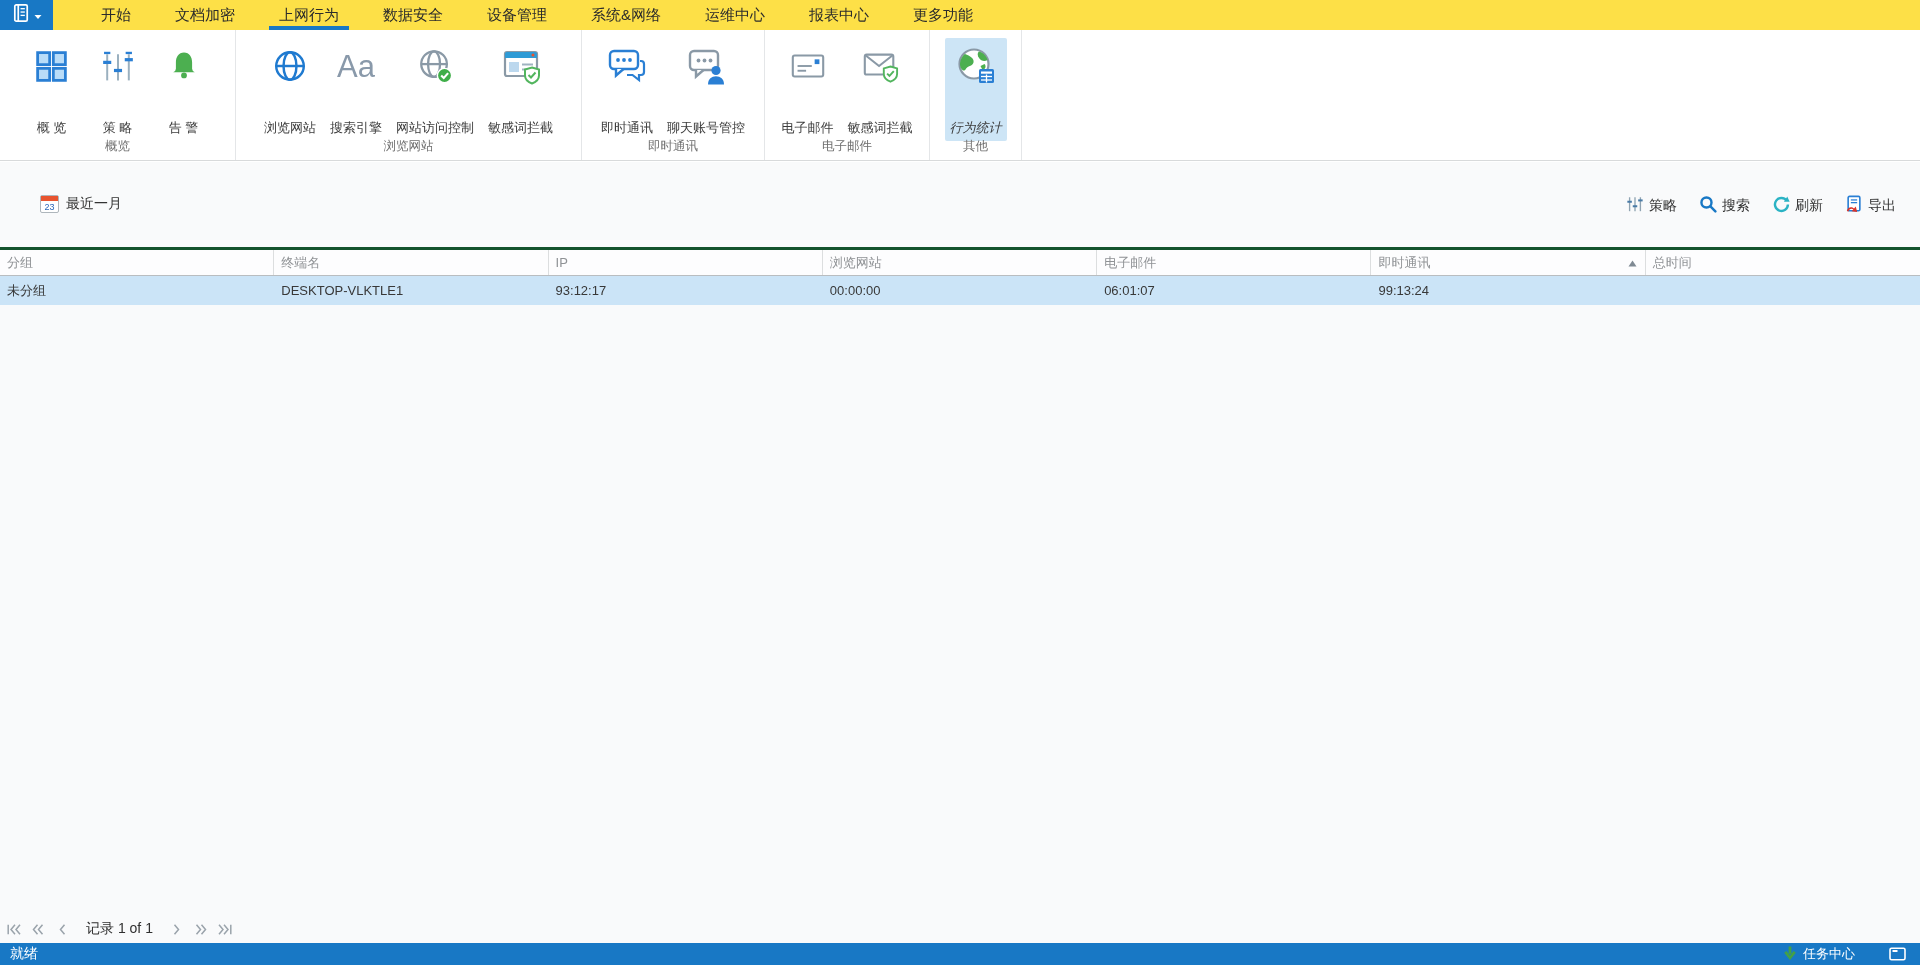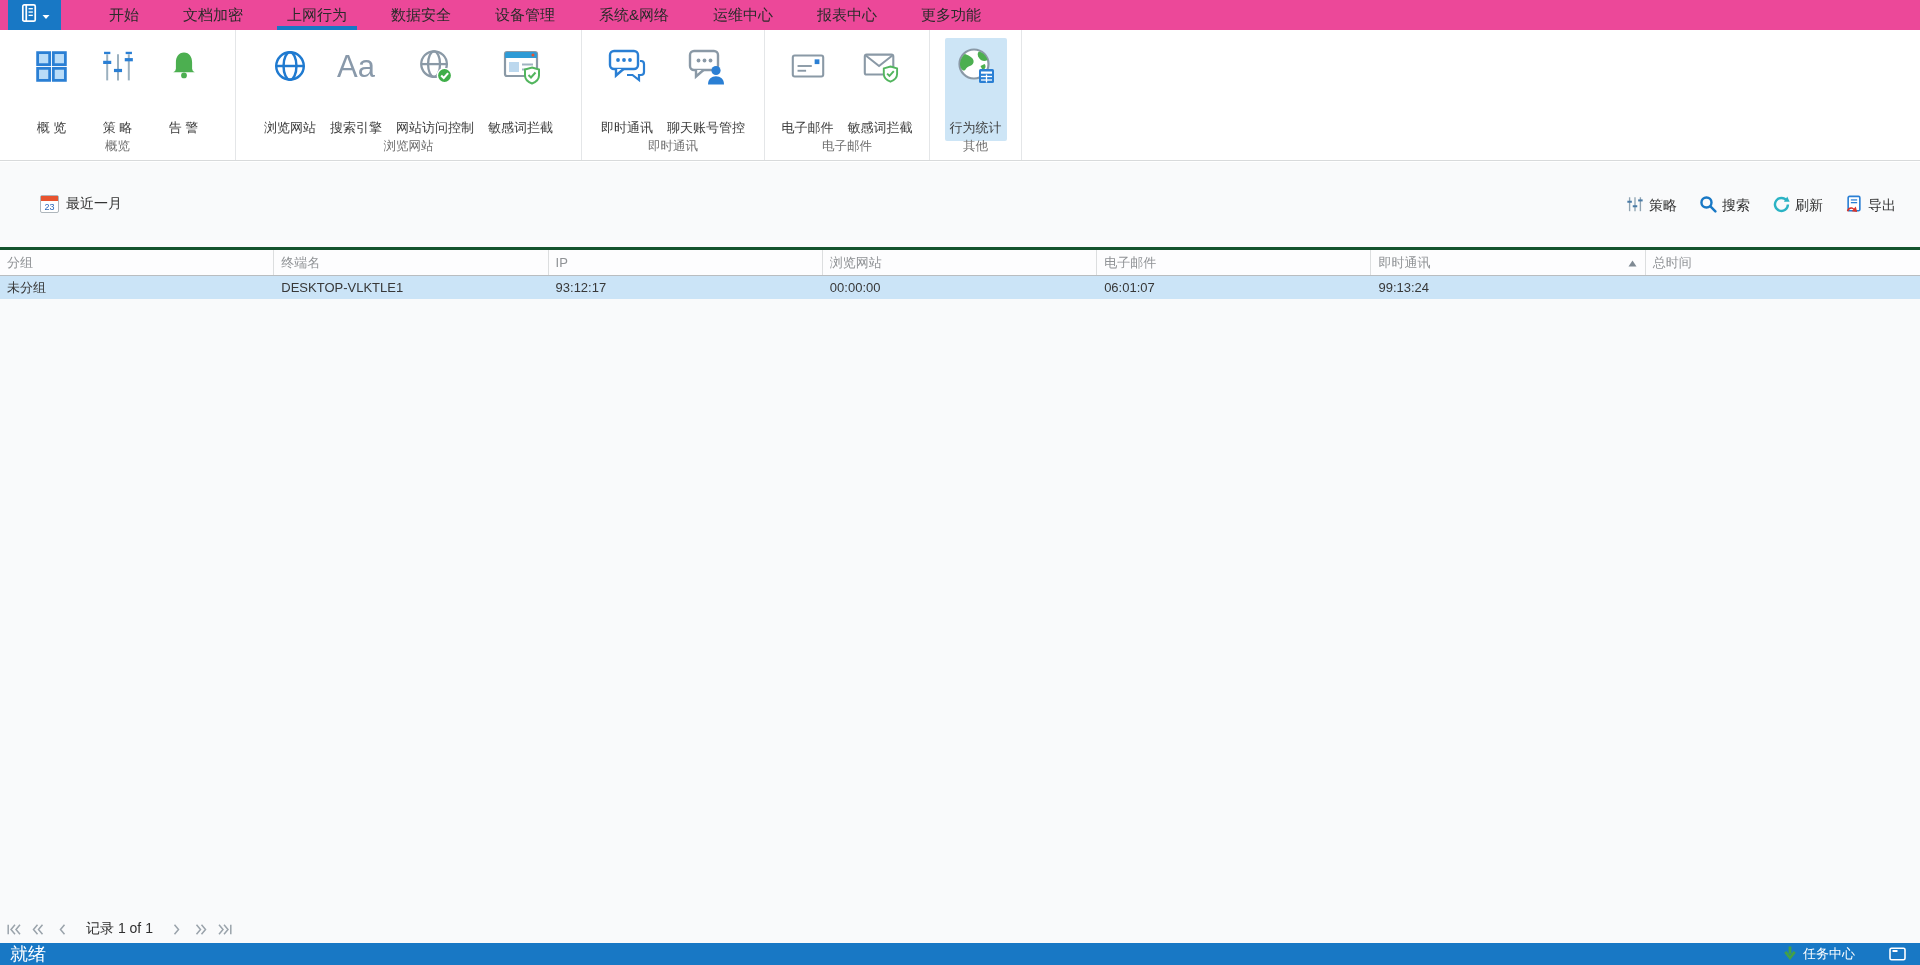--- a/index.html
+++ b/index.html
@@ -1,35 +1,35 @@
 <!DOCTYPE html>
 <html><head>
 <meta charset="utf-8">
 <style>
   * { margin:0; padding:0; box-sizing:border-box; }
   html,body { width:1920px; height:965px; overflow:hidden; background:#fff;
     font-family:"Liberation Sans","DejaVu Sans",sans-serif; color:#333; }
   .stage { position:relative; width:1920px; height:965px; }
 
   
-  .menubar { position:absolute; top:0; left:0; right:0; height:30px; background:#ec4899; display:flex; align-items:stretch;padding-left:8px; }
+  .menubar { position:absolute; top:0; left:0; right:0; height:30px; background:#fde047; display:flex; align-items:stretch; }
   .menu-btn { width:53px; height:30px; background:#1878c5; display:flex; align-items:center; justify-content:center; gap:2px; cursor:pointer; }
   .menu-tabs { display:flex; margin-left:26px; }
   .menu-tab { position:relative; padding:0 22px; line-height:30px; font-size:15px; color:#2b2b2b; cursor:pointer; white-space:nowrap; }
   .menu-tab.active::after { content:""; position:absolute; left:12px; right:12px; bottom:0; height:4px; background:#1878c5; }
 
   
   .ribbon { position:absolute; top:30px; left:0; right:0; height:131px; background:#fff; border-bottom:1px solid #d8dadb; display:flex; }
   .rgroup { position:relative; border-right:1px solid #e4e6e8; height:100%; padding-top:8px; }
   .rgroup-inner { display:flex; justify-content:center; gap:4px; }
   .rgroup-label { position:absolute; bottom:5px; left:0; right:0; text-align:center; font-size:12.5px; color:#6e6e6e; }
   .rbtn { min-width:62px; padding:2px 5px 4px 5px; display:flex; flex-direction:column; align-items:center; cursor:pointer; border-radius:2px;gap:24px; }
   .rbtn .ricon { height:52px; display:flex; align-items:center; justify-content:center; }
   .rbtn .rlabel { font-size:13px; color:#3c3c3c; margin-top:3px; white-space:nowrap; }
-  .rbtn.selected { background:#cde5f6; }
+  .rbtn.selected { background:#cde5f6;font-style:italic; }
   .aa-glyph { font-size:31px; color:#8999aa; line-height:1; font-weight:400; }
 
   .g1 { width:236px; } .g2 { width:346px; } .g3 { width:183px; } .g4 { width:165px; } .g5 { width:92px; }
   .gfill { flex:1; border-right:none; }
 
   
   .content { position:absolute; top:162px; bottom:0; left:0; right:0; background:#f9fafb; }
   .datefilter { position:absolute; left:40px; top:33px; display:flex; align-items:center; gap:7px; cursor:pointer; }
   .datefilter .dlabel { font-size:14px; color:#333; }
   .cal { position:relative; width:19px; height:18px; border:1px solid #aeb6bc; border-radius:2px; background:#fff; }
@@ -37,31 +37,31 @@
   .cal .cal-day { position:absolute; top:5px; left:0; right:0; text-align:center; font-size:9px; color:#2a66b8; line-height:12px; }
   .actions { position:absolute; right:24px; top:33px; display:flex; gap:22px; }
   .action { display:flex; align-items:center; gap:5px; cursor:pointer; }
   .action .alabel { font-size:14px; color:#333; }
 
   
   .grid { position:absolute; top:85px; left:0; right:0; }
   .grid-header { display:grid; grid-template-columns:repeat(7,1fr); height:29px; background:#fdfdfe; border-top:3px solid #14532d; border-bottom:1px solid #b9bdc0; }
   .hcell { display:flex; align-items:center; justify-content:space-between; padding:0 8px 0 7px; font-size:13px; color:#8f9295; border-right:1px solid #dcdedf; cursor:pointer; white-space:nowrap; overflow:hidden; }
   .hcell:last-child { border-right:none; }
-  .grid-row { display:grid; grid-template-columns:repeat(7,1fr); height:23px; background:#cbe4f7; cursor:pointer; }
+  .grid-row { display:grid; grid-template-columns:repeat(7,1fr); height:29px; background:#cbe4f7; cursor:pointer; }
   .rcell { display:flex; align-items:center; padding-left:7px; font-size:13px; color:#383838; white-space:nowrap; }
 
   
   .pager { position:absolute; left:6px; bottom:25px; height:22px; display:flex; align-items:center; gap:8px; }
   .pbtn { display:flex; align-items:center; justify-content:center; width:16px; height:16px; cursor:pointer; }
   .pager .plabel { font-size:14px; color:#2f2f2f; margin:0 8px; white-space:nowrap; }
 
   
   .statusbar { position:absolute; left:0; right:0; bottom:0; height:22px; background:#1878c5; display:flex; align-items:center; }
-  .status-left { margin-left:10px; font-size:18px; color:#fff; }
+  .status-left { margin-left:10px; font-size:14px; color:#fff; }
   .status-right { margin-left:auto; display:flex; align-items:center; }
   .taskcenter { display:flex; align-items:center; gap:6px; cursor:pointer; }
   .taskcenter .tlabel { font-size:13px; color:#fff; }
   .winbtn { margin-left:34px; margin-right:14px; cursor:pointer; display:flex; align-items:center; }
 </style>
 </head>
 <body>
 
 <div class="stage">
 

